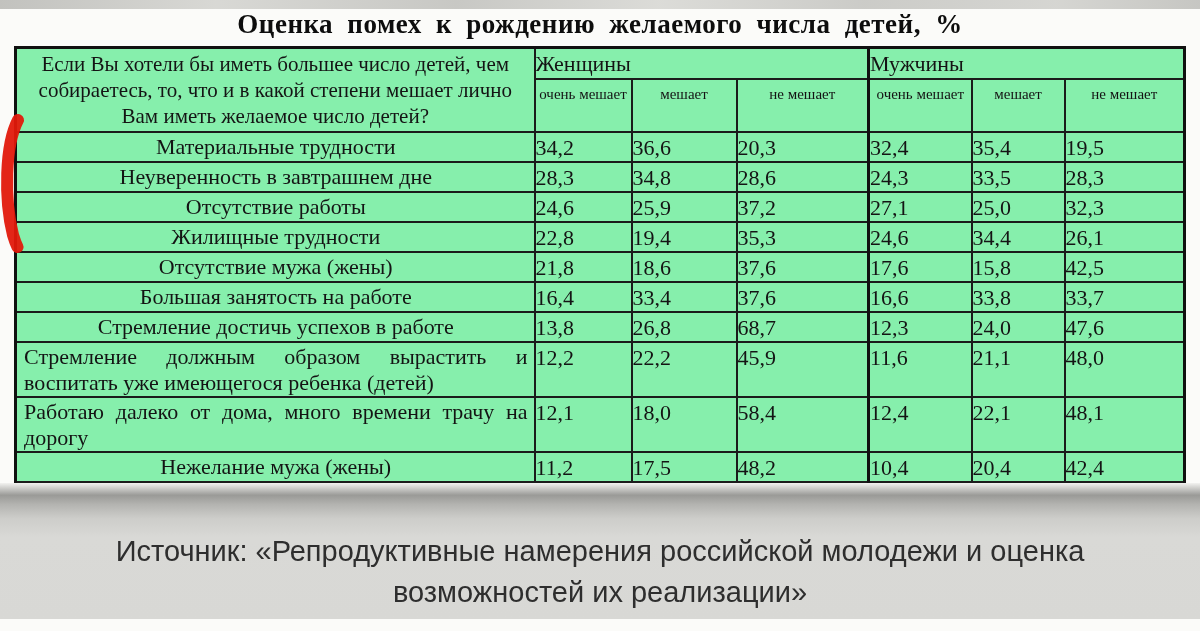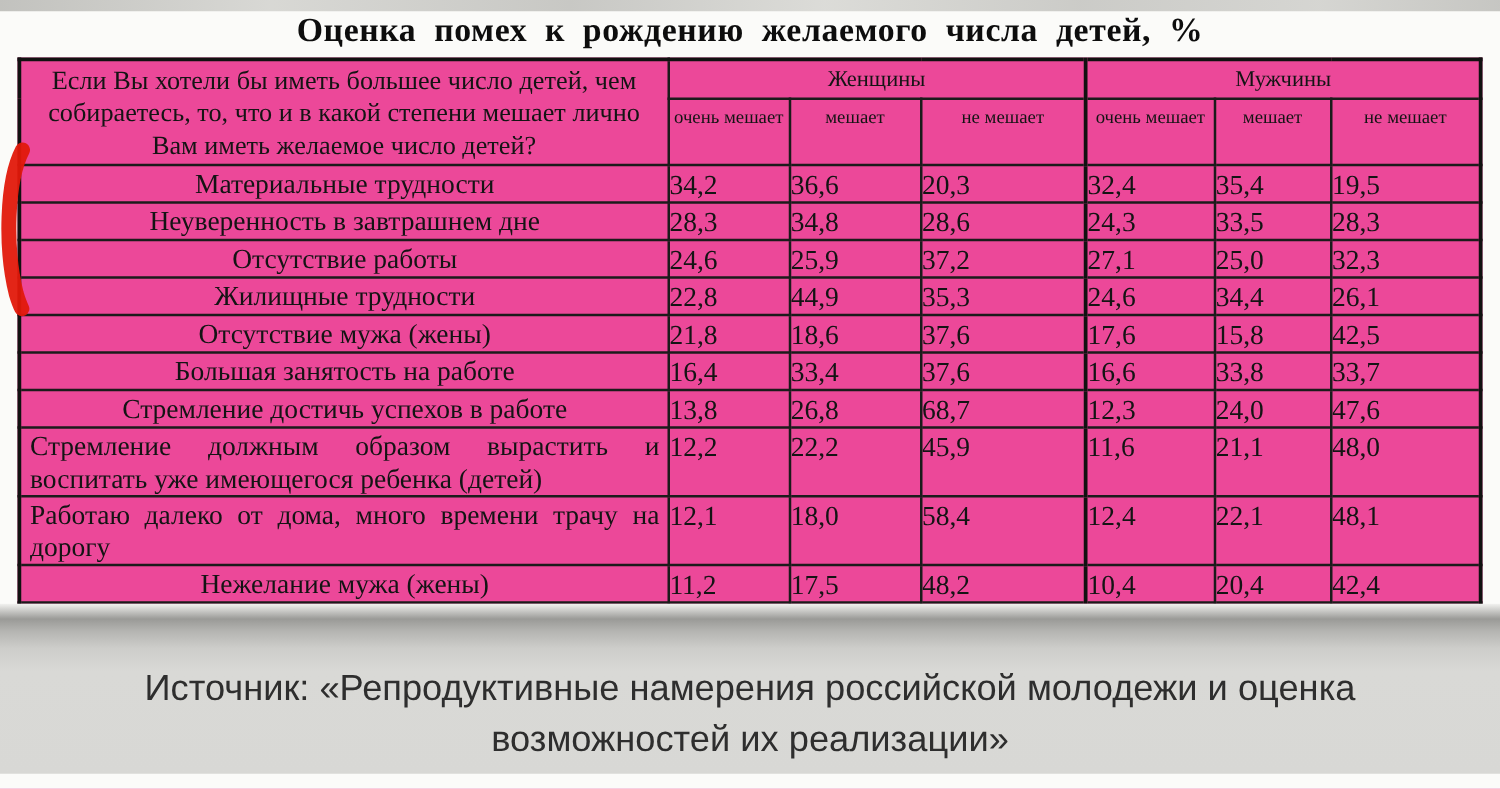--- a/index.html
+++ b/index.html
@@ -20,41 +20,41 @@
     text-align:center;
     font-size:27px; font-weight:bold;
     letter-spacing:.5px; word-spacing:7px;
     color:#0d0d0d;
   }
   .table-wrap { position:absolute; left:14px; top:46px; }
   table.main {
     border-collapse:collapse;
     table-layout:fixed;
     width:1172px;
-    background:#ec4899;
+    background:#86efac;
     font-size:22px;
   }
   table.main td, table.main th {
     border:2px solid #1b1b1b;
     overflow:hidden;
     font-weight:normal;
   }
   table.main { border:3px solid #111; }
   col.c-label { width:519px; }
   col.c-w1 { width:97px; } col.c-w2 { width:105px; } col.c-w3 { width:132px; }
   col.c-m1 { width:103px; } col.c-m2 { width:93px; } col.c-m3 { width:120px; }
   .question-cell {
     text-align:center; vertical-align:middle;
     font-size:21px; line-height:26px;
     padding:2px 6px;
     height:82px;
   }
   .group-cell {
-    text-align:center; vertical-align:middle;
-    font-size:18px; height:31px;
+    text-align:left; vertical-align:middle;
+    font-size:22px; height:31px;
   }
   .sub-cell {
     text-align:center; vertical-align:top;
     font-size:15px; line-height:24px;
     height:51px; padding-top:2px;
   }
   .grp { border-left:3px solid #111 !important; }
   td.lbl {
     text-align:center; vertical-align:top;
     padding:1px 6px 0 7px;
@@ -138,21 +138,21 @@
       <td class="val">24,6</td>
       <td class="val">25,9</td>
       <td class="val">37,2</td>
       <td class="val grp">27,1</td>
       <td class="val">25,0</td>
       <td class="val">32,3</td>
     </tr>
     <tr>
       <td class="lbl">Жилищные трудности</td>
       <td class="val">22,8</td>
-      <td class="val">44,9</td>
+      <td class="val">19,4</td>
       <td class="val">35,3</td>
       <td class="val grp">24,6</td>
       <td class="val">34,4</td>
       <td class="val">26,1</td>
     </tr>
     <tr>
       <td class="lbl">Отсутствие мужа (жены)</td>
       <td class="val">21,8</td>
       <td class="val">18,6</td>
       <td class="val">37,6</td>

